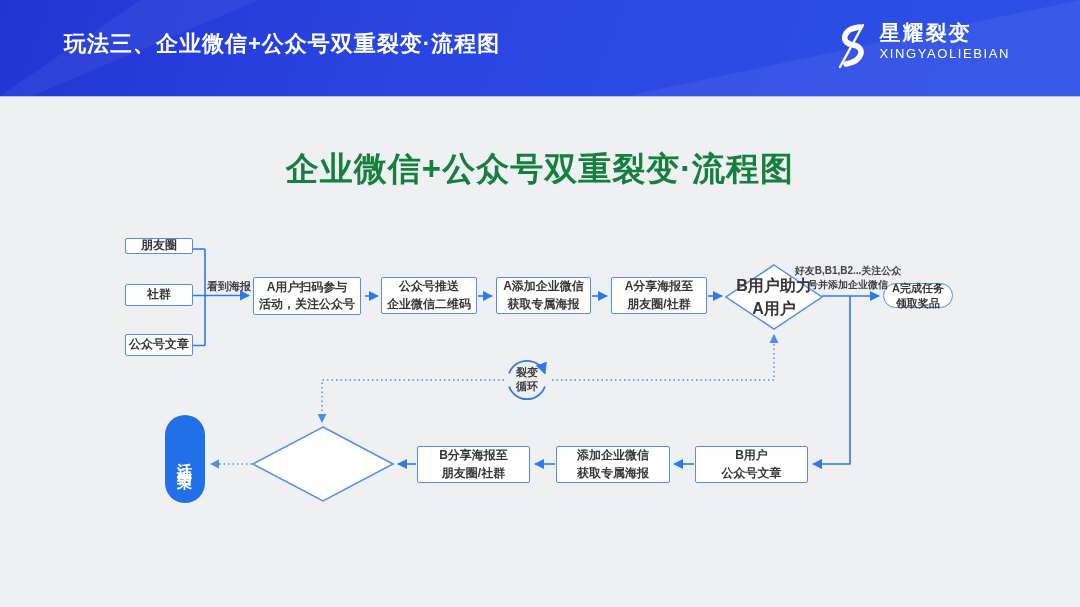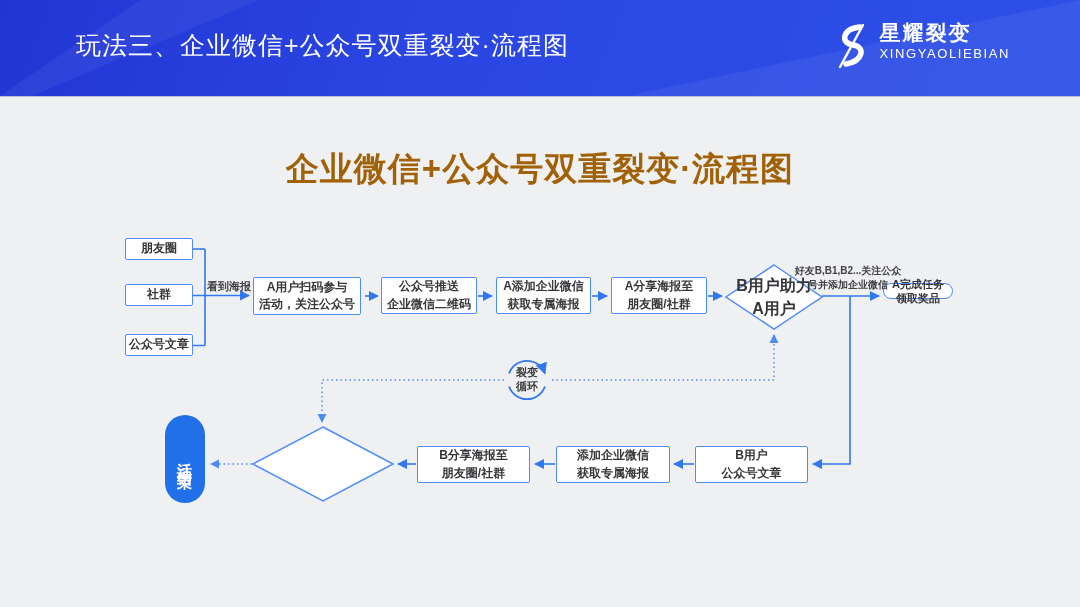--- a/index.html
+++ b/index.html
@@ -8,29 +8,29 @@
   
   .hdr{position:absolute;left:0;top:0;width:1080px;height:96px;
        background:linear-gradient(112deg,#2235d4 0%,#2a46e2 40%,#2d50e8 100%);
        border-bottom:1px solid #b9bdd6;overflow:hidden;}
   .hdr-deco1{position:absolute;left:0;top:0;width:100%;height:100%;
        background:rgba(255,255,255,0.05);
        clip-path:polygon(0% 100%,13% 0%,24% 0%,3% 100%);}
   .hdr-deco2{position:absolute;left:0;top:0;width:100%;height:100%;
        background:rgba(255,255,255,0.06);
        clip-path:polygon(58% 100%,100% 0%,100% 100%);}
-  .hdr-title{position:absolute;left:76px;top:29px;font-size:25px;font-weight:400;
+  .hdr-title{position:absolute;left:64px;top:29px;font-size:22px;font-weight:700;
        color:#ffffff;letter-spacing:1px;}
   .logo{position:absolute;right:70px;top:22px;display:flex;align-items:flex-start;gap:9px;}
   .logo-txt{display:flex;flex-direction:column;line-height:1;}
   .logo-name{font-size:21px;font-weight:700;color:#fff;letter-spacing:2px;}
   .logo-sub{font-size:13px;color:#fff;letter-spacing:1.6px;margin-top:4px;font-weight:400;}
   
   .page-title{position:absolute;left:0;top:147px;width:1080px;text-align:center;
-       font-size:33px;font-weight:700;color:#a16207;letter-spacing:1px;}
+       font-size:33px;font-weight:700;color:#15803d;letter-spacing:1px;}
   
   .lay{position:absolute;left:0;top:0;width:1080px;height:607px;z-index:1;}
   .bx{position:absolute;background:#ffffff;border:1.4px solid #4f8df3;border-radius:2px;
       display:flex;align-items:center;justify-content:center;text-align:center;
       font-size:12px;font-weight:600;color:#36363a;line-height:1.45;white-space:pre-line;
       z-index:2;box-sizing:border-box;}
   .pillbx{position:absolute;background:#2170e8;border-radius:20px;display:flex;
       align-items:center;justify-content:center;z-index:2;}
   .pillbx span{writing-mode:vertical-rl;text-orientation:upright;color:#fff;
       font-size:15px;font-weight:700;letter-spacing:4px;line-height:1;}
@@ -93,35 +93,35 @@
     <path d="M774,335 V380 H322 V422" stroke="#4a8cf2" stroke-width="1.4" fill="none" stroke-dasharray="1.5 3" marker-start="url(#arwd)" marker-end="url(#arwd)"></path>
 
     <circle cx="527" cy="380" r="23" fill="#eff0f2"></circle>
     <path d="M509.1,373.5 A19,19 0 0 1 544.9,373.5" stroke="#2f78ee" stroke-width="1.8" fill="none" marker-end="url(#arw)"></path>
     <path d="M544.9,386.5 A19,19 0 0 1 509.1,386.5" stroke="#2f78ee" stroke-width="1.8" fill="none"></path>
 
     <polygon points="774,265 822,297 774,329 726,297" fill="#ffffff" stroke="#4f8df3" stroke-width="1.5"></polygon>
     <polygon points="323,427 393,464 323,501 253,464" fill="#ffffff" stroke="#4f8df3" stroke-width="1.5"></polygon>
   </svg>
 
-  <div class="bx" style="left:125px;top:238px;width:68px;height:22px;"><span>朋友圈</span></div>
+  <div class="bx" style="left:125px;top:238px;width:68px;height:16px;"><span>朋友圈</span></div>
   <div class="bx" style="left:125px;top:284px;width:68px;height:22px;"><span>社群</span></div>
   <div class="bx" style="left:125px;top:334px;width:68px;height:22px;"><span>公众号文章</span></div>
 
   <div class="bx" style="left:253px;top:277px;width:108px;height:38px;"><span>A用户扫码参与
 活动，关注公众号</span></div>
   <div class="bx" style="left:381px;top:277px;width:96px;height:37px;"><span>公众号推送
 企业微信二维码</span></div>
   <div class="bx" style="left:496px;top:277px;width:95px;height:37px;"><span>A添加企业微信
 获取专属海报</span></div>
   <div class="bx" style="left:611px;top:277px;width:96px;height:37px;"><span>A分享海报至
 朋友圈/社群</span></div>
   <div class="dtext" style="left:726px;top:265px;width:96px;height:64px;">B用户助力
 A用户</div>
-  <div class="bx" style="left:883px;top:283px;width:70px;height:16px;border-radius:16px;font-size:11px;line-height:1.3;"><span>A完成任务
+  <div class="bx" style="left:883px;top:283px;width:70px;height:25px;border-radius:16px;font-size:11px;line-height:1.3;"><span>A完成任务
 领取奖品</span></div>
 
   <div class="bx" style="left:695px;top:446px;width:113px;height:37px;"><span>B用户
 公众号文章</span></div>
   <div class="bx" style="left:556px;top:446px;width:114px;height:37px;"><span>添加企业微信
 获取专属海报</span></div>
   <div class="bx" style="left:417px;top:446px;width:113px;height:37px;"><span>B分享海报至
 朋友圈/社群</span></div>
   <div class="pillbx" style="left:165px;top:415px;width:40px;height:88px;">
       <span>活动结束</span>

